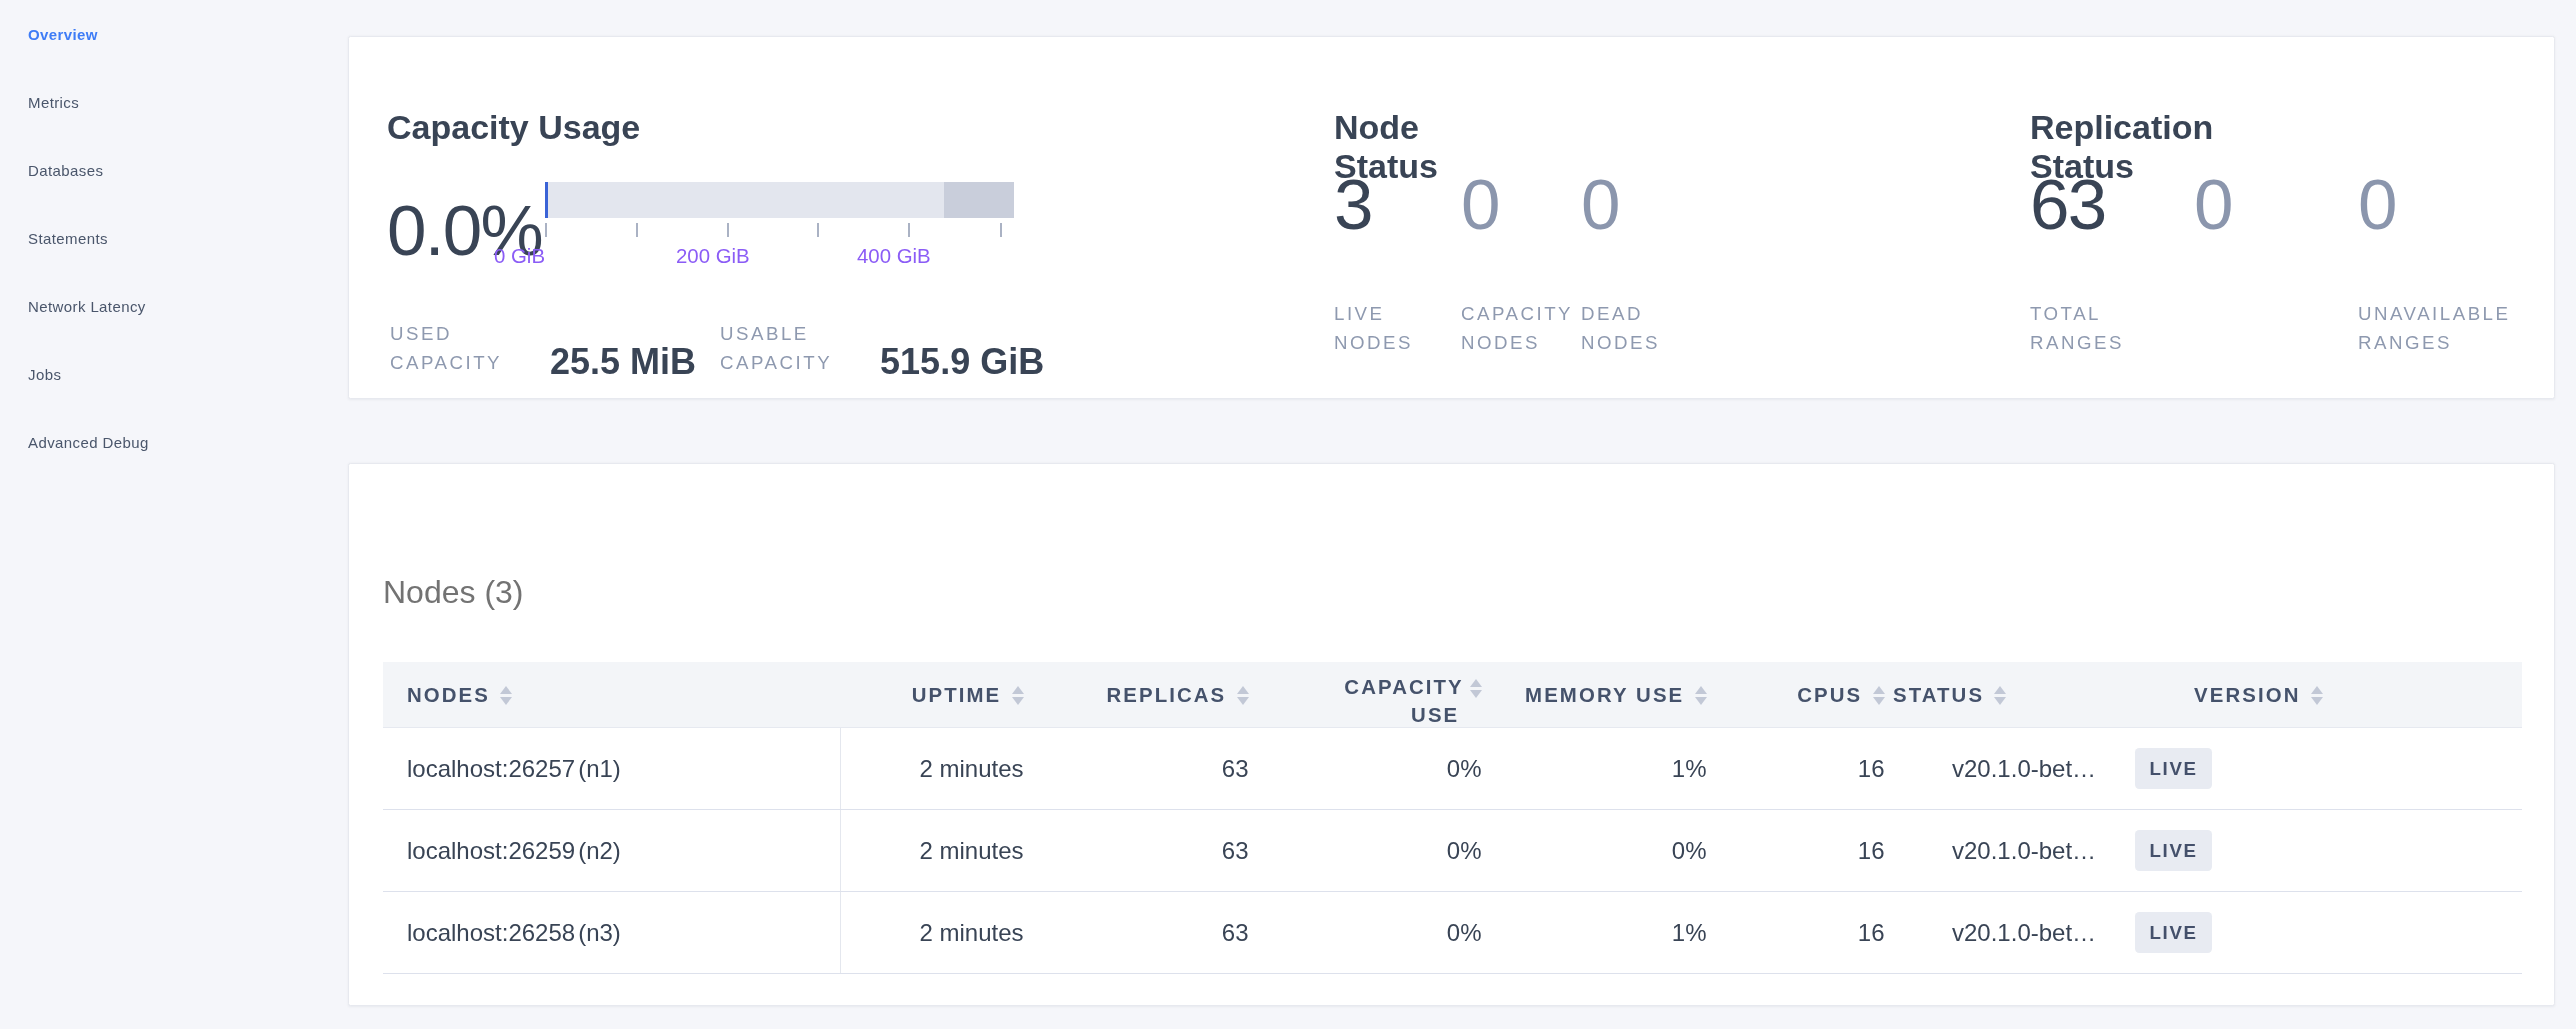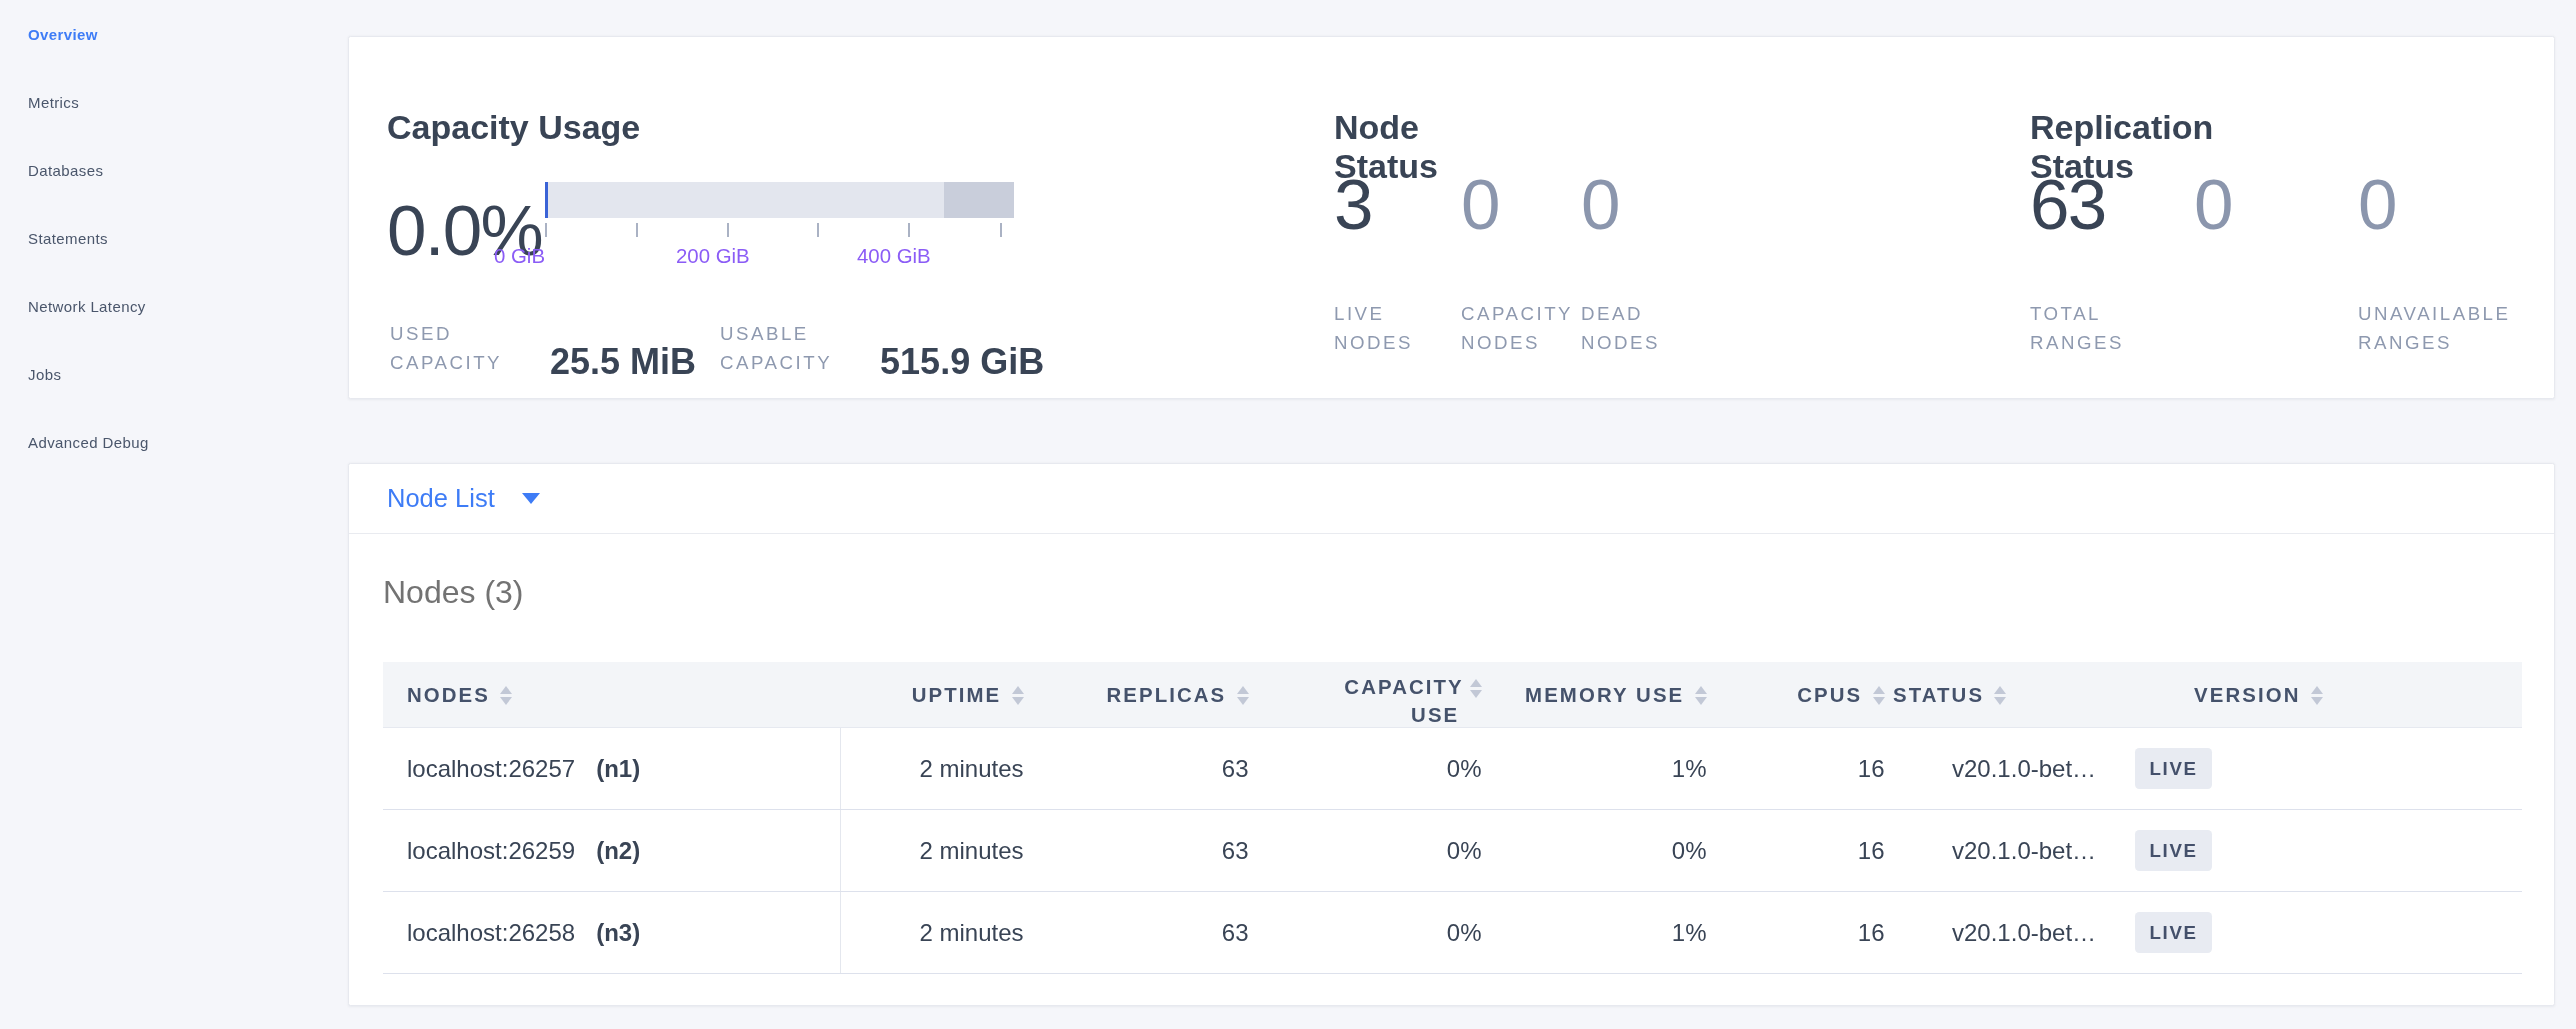--- a/index.html
+++ b/index.html
@@ -98,21 +98,21 @@
   }
   .row { height:82px; border-bottom:1.7px solid #dde1ec; background:#fff; cursor:pointer; }
   .td {
     display:flex; align-items:center; font-size:24px; color:#394455; padding:0 8.5px;
     white-space:nowrap;
   }
   .td.first { padding-left:24px; border-right:0.8px solid #e4e7ee; }
   .td.right { justify-content:flex-end; }
   .td.version { padding-left:59px; }
   .td.status { padding-left:0; }
-  .node-name { font-weight:700; margin-left:21px; }
+  .node-name { font-weight:400; margin-left:3px; }
   .badge {
     background:#e8ebf2; color:#44506b; font-size:18.7px; font-weight:700;
     letter-spacing:1.7px; padding:9.3px 14.4px; border-radius:4.2px;
   }
 </style>
 </head>
 <body>
 
 <div class="page">
 
@@ -187,24 +187,20 @@
         <div class="stat-block" style="width:178px;">
           <div class="big-num dim">0</div>
           <div class="stat-caps-label label">UNAVAILABLE RANGES</div>
         </div>
       </div>
     </div>
   </section>
 
   <section class="card card-bottom">
 
-    <div class="nodelist-bar">
-      <span class="nodelist-label">Node List</span>
-      <span class="caret-down"></span>
-    </div>
 
     <h2 class="nodes-heading">Nodes (3)</h2>
 
     <div class="table">
 
       <div class="tr thead">
         <div class="th first">
           <span class="th-label">NODES</span>
           <span class="sort-icon">
               <span class="up"></span>

